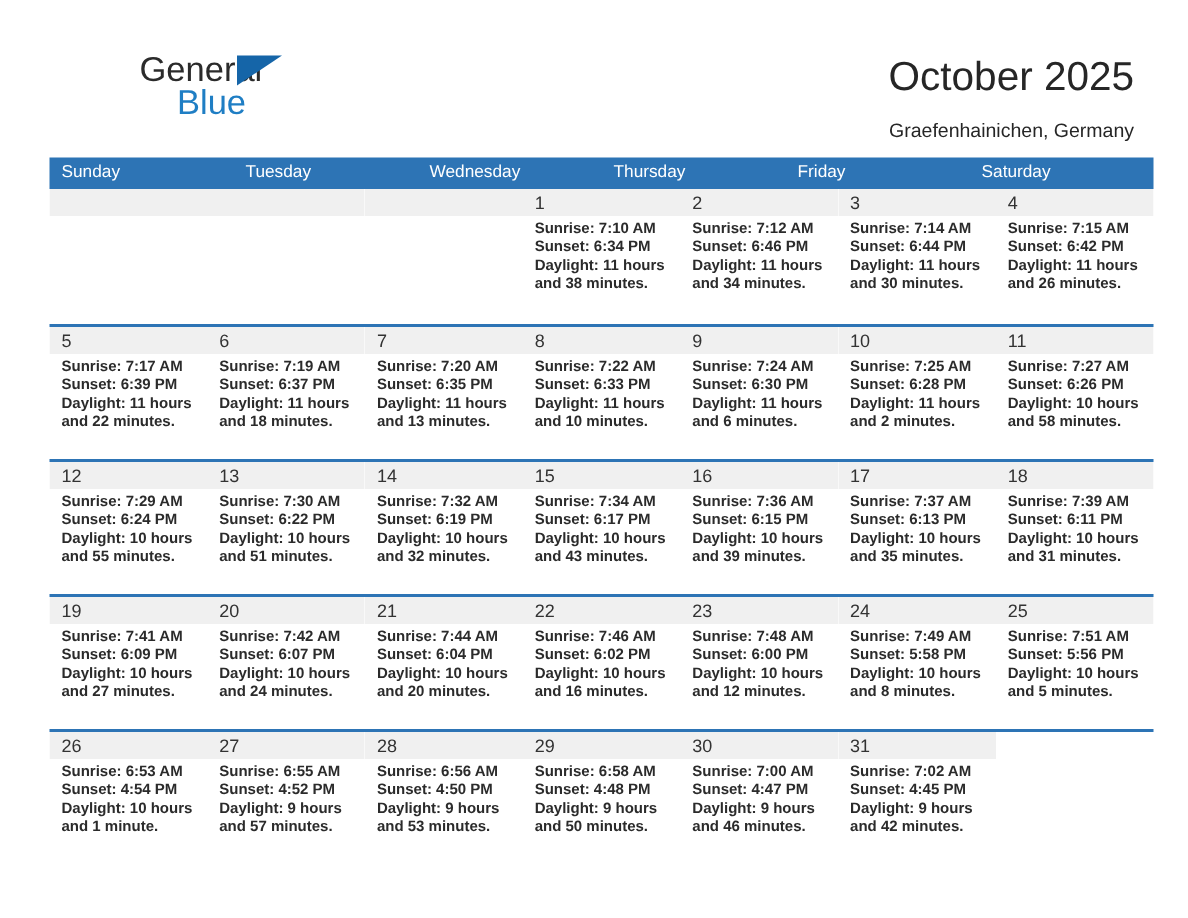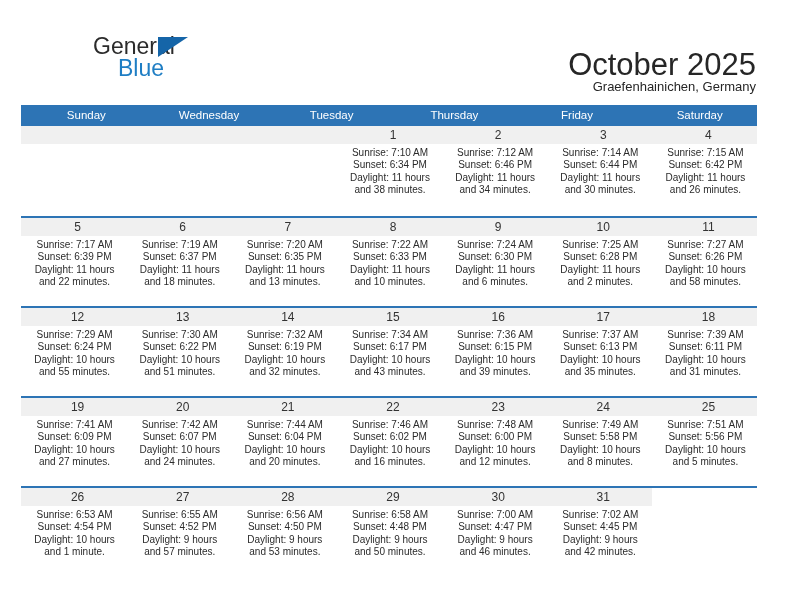--- a/index.html
+++ b/index.html
@@ -61,43 +61,42 @@
     left: 25px;
     top: 22px;
     font-size: 23px;
     color: #1f7ec4;
     line-height: 26px;
     font-family: "Liberation Sans", sans-serif;
   }
   .title {
     position: absolute;
     right: 36px;
-    top: 47px;
-    font-size: 31px;
+    top: 36px;
+    font-size: 27px;
     color: #262626;
     text-align: right;
     white-space: nowrap;
   }
   .subtitle {
     position: absolute;
     right: 36px;
     top: 79px;
     font-size: 13px;
     color: #262626;
     text-align: center;
     white-space: nowrap;
   }
 
   
   .cal {
     position: absolute;
-    left: 21px;
+    left: 33px;
     top: 105px;
     width: 736px;
-    text-align: center;
   }
   .dow-row {
     display: flex;
     width: 736px;
     height: 21px;
     background: #2d74b5;
   }
   .dow {
     flex: 1 1 0;
     color: #ffffff;
@@ -134,20 +133,21 @@
     font-size: 12px;
     line-height: 18px;
     padding-left: 8px;
     box-sizing: border-box;
   }
   .cell .info {
     padding: 3px 6px 0 8px;
     font-size: 10px;
     line-height: 12.4px;
     color: #2b2b2b;
+    font-weight: bold;
   }
   .cell .info div {
     white-space: nowrap;
   }
   .cell.empty .daynum {
     background: #f0f0f0;
   }
 </style>
 </head>
 <body>
@@ -160,22 +160,22 @@
       <span class="logo-tri"></span>
       <span class="logo-blue">Blue</span>
     </div>
     <div class="title">October 2025</div>
     <div class="subtitle">Graefenhainichen, Germany</div>
   </div>
 
   <div class="cal">
     <div class="dow-row" id="dow-row">
         <div class="dow">Sunday</div>
+        <div class="dow">Tuesday</div>
         <div class="dow">Wednesday</div>
-        <div class="dow">Tuesday</div>
         <div class="dow">Thursday</div>
         <div class="dow">Friday</div>
         <div class="dow">Saturday</div>
       </div>
     <div id="weeks-container">
         <div class="week first">
           <div class="cell empty">
             <span class="daynum"></span>
           </div>
           <div class="cell empty">

